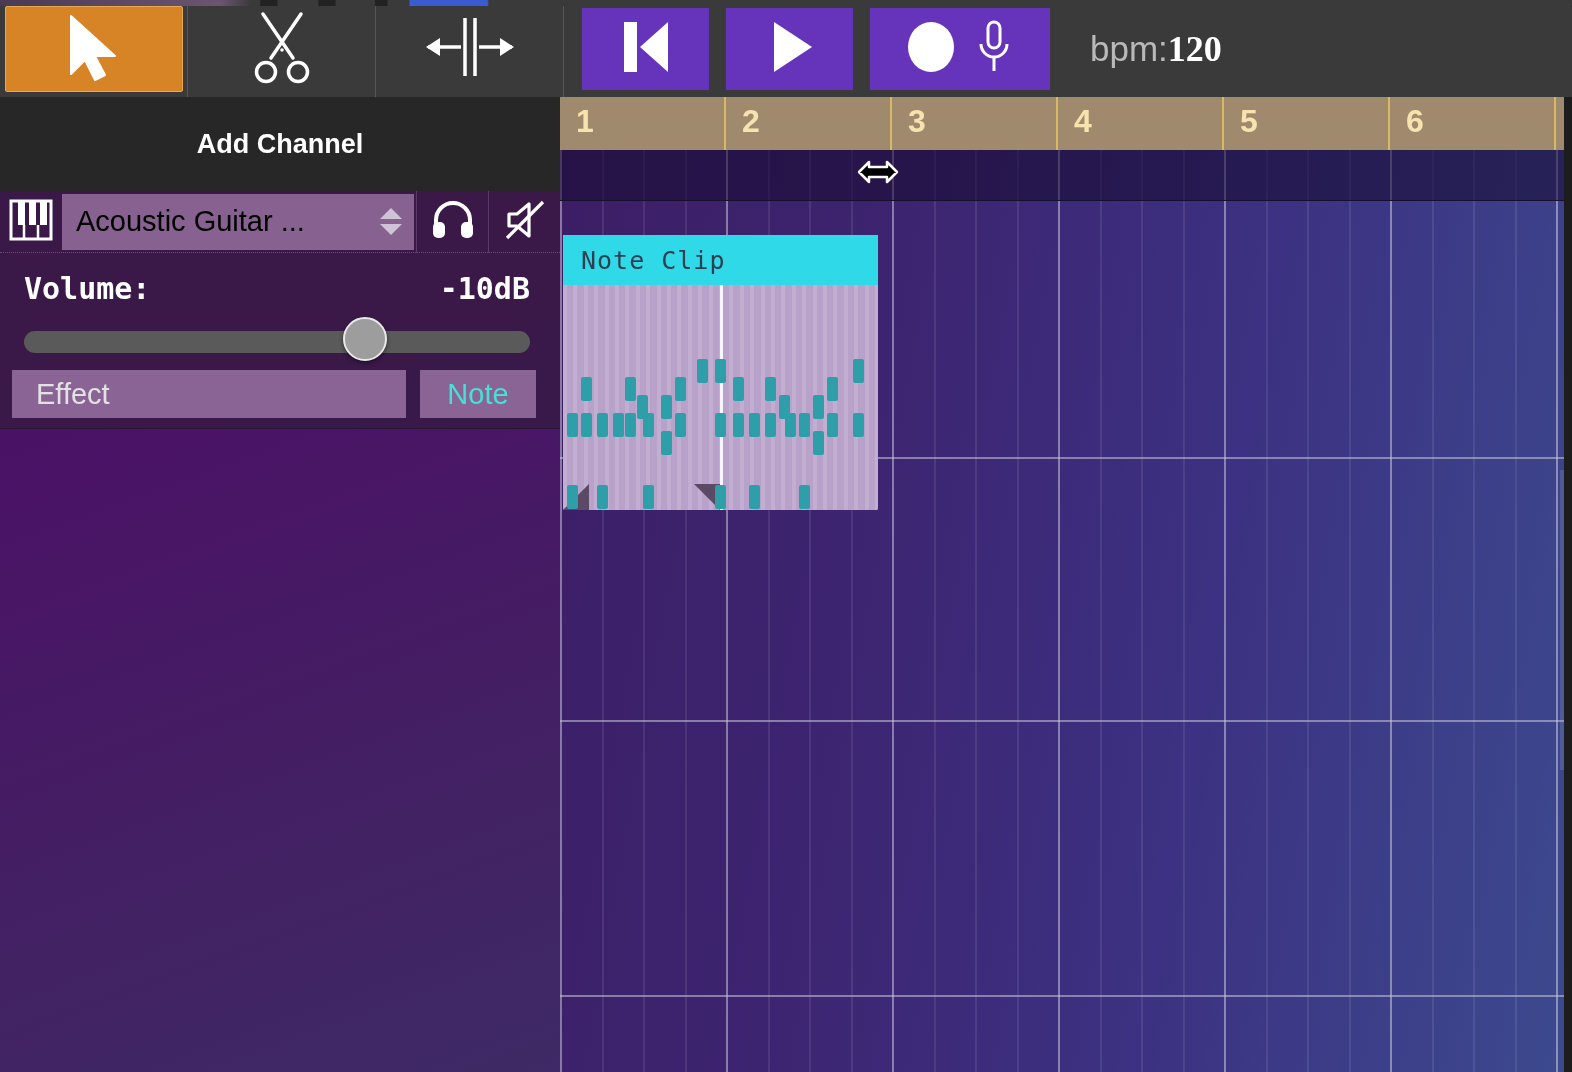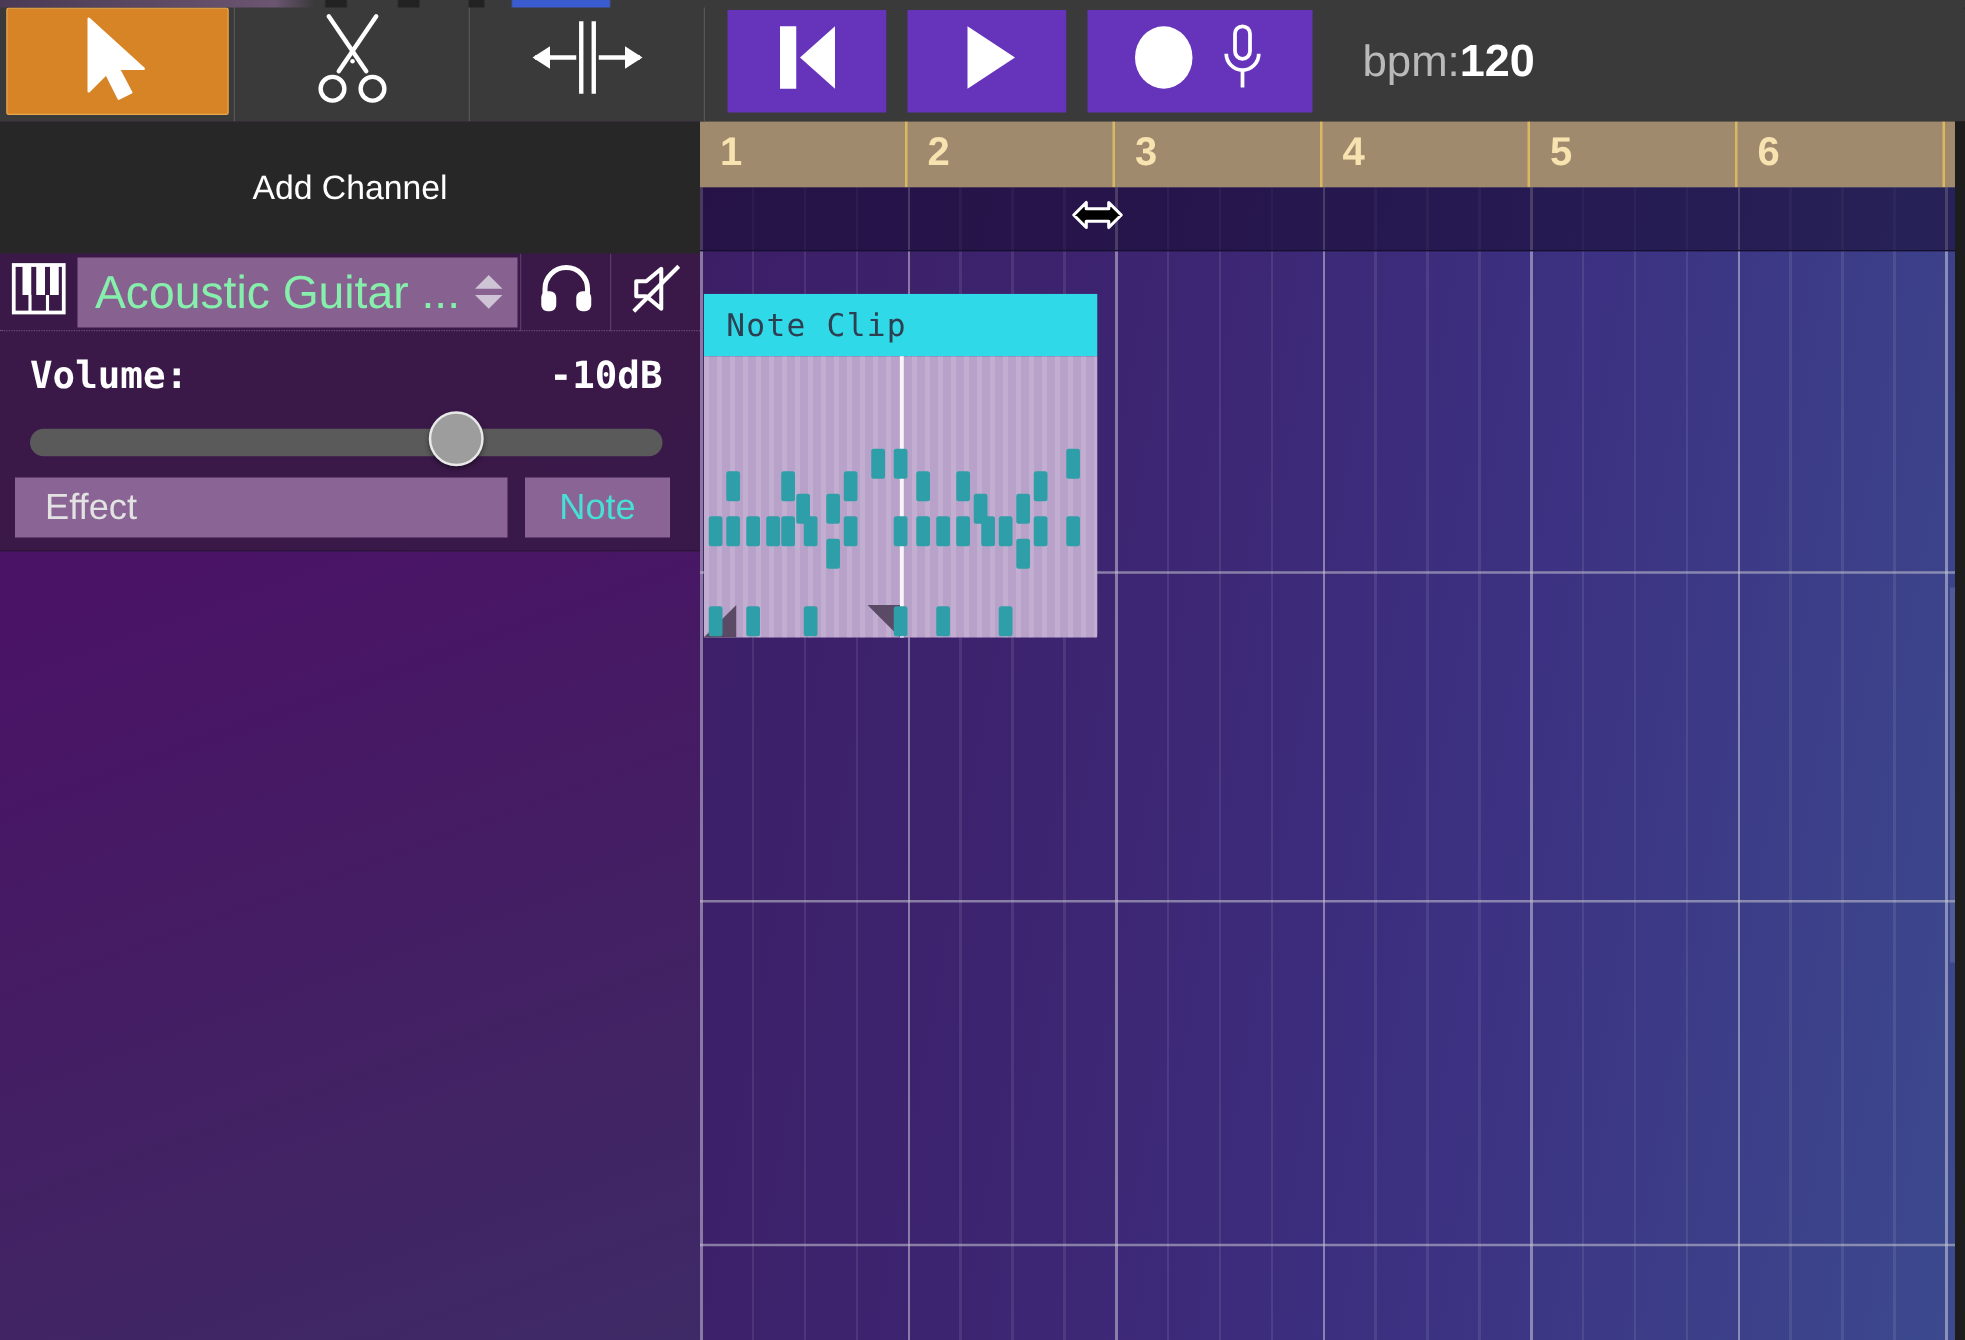--- a/index.html
+++ b/index.html
@@ -77,41 +77,42 @@
   .tp-btn.record { width: 180px; gap: 14px; }
 
   .bpm {
     margin-left: 40px;
     display: flex; align-items: baseline; 
     color: #b9b9b9;
     font-size: 35px;
   }
   .bpm .val {
     color: #ffffff;
-    font-family: Liberation Sans, sans-serif;
+    font-family: Liberation Serif, serif;
     font-weight: bold;
     font-size: 36px;
   }
 
   
   .left-panel {
     position: absolute;
     left: 0; top: 97px;
     width: 560px; height: 975px;
     background: linear-gradient(160deg, #4d0f63 0%, #4a1366 35%, #432063 70%, #3e2a66 100%);
     z-index: 15;
     overflow: hidden;
   }
 
   .add-channel-bar {
-    height: 106px;
+    height: 94px;
     background: #272727;
     display: flex; align-items: center; justify-content: center;
     color: #ffffff;
     font-size: 27px;
+    font-weight: bold;
   }
 
   .channel-strip {
     background: rgba(56,26,70,0.92);
     border-bottom: 1px solid #2a1636;
     padding-bottom: 10px;
   }
 
   .chan-row1 {
     height: 62px;
@@ -125,22 +126,22 @@
     display: flex; align-items: center; justify-content: center;
     flex: 0 0 62px;
   }
 
   .inst-select {
     flex: 1 1 auto;
     height: 56px;
     background: #87618f;
     display: flex; align-items: center;
     padding: 0 12px 0 14px;
-    color: #86efac;
-    font-size: 37px;
+    color: #000000;
+    font-size: 29px;
     position: relative;
     margin-right: 2px;
   }
   .inst-select .label {
     flex: 1 1 auto;
     white-space: nowrap;
     overflow: hidden;
   }
   .stepper {
     width: 22px; display: flex; flex-direction: column;

